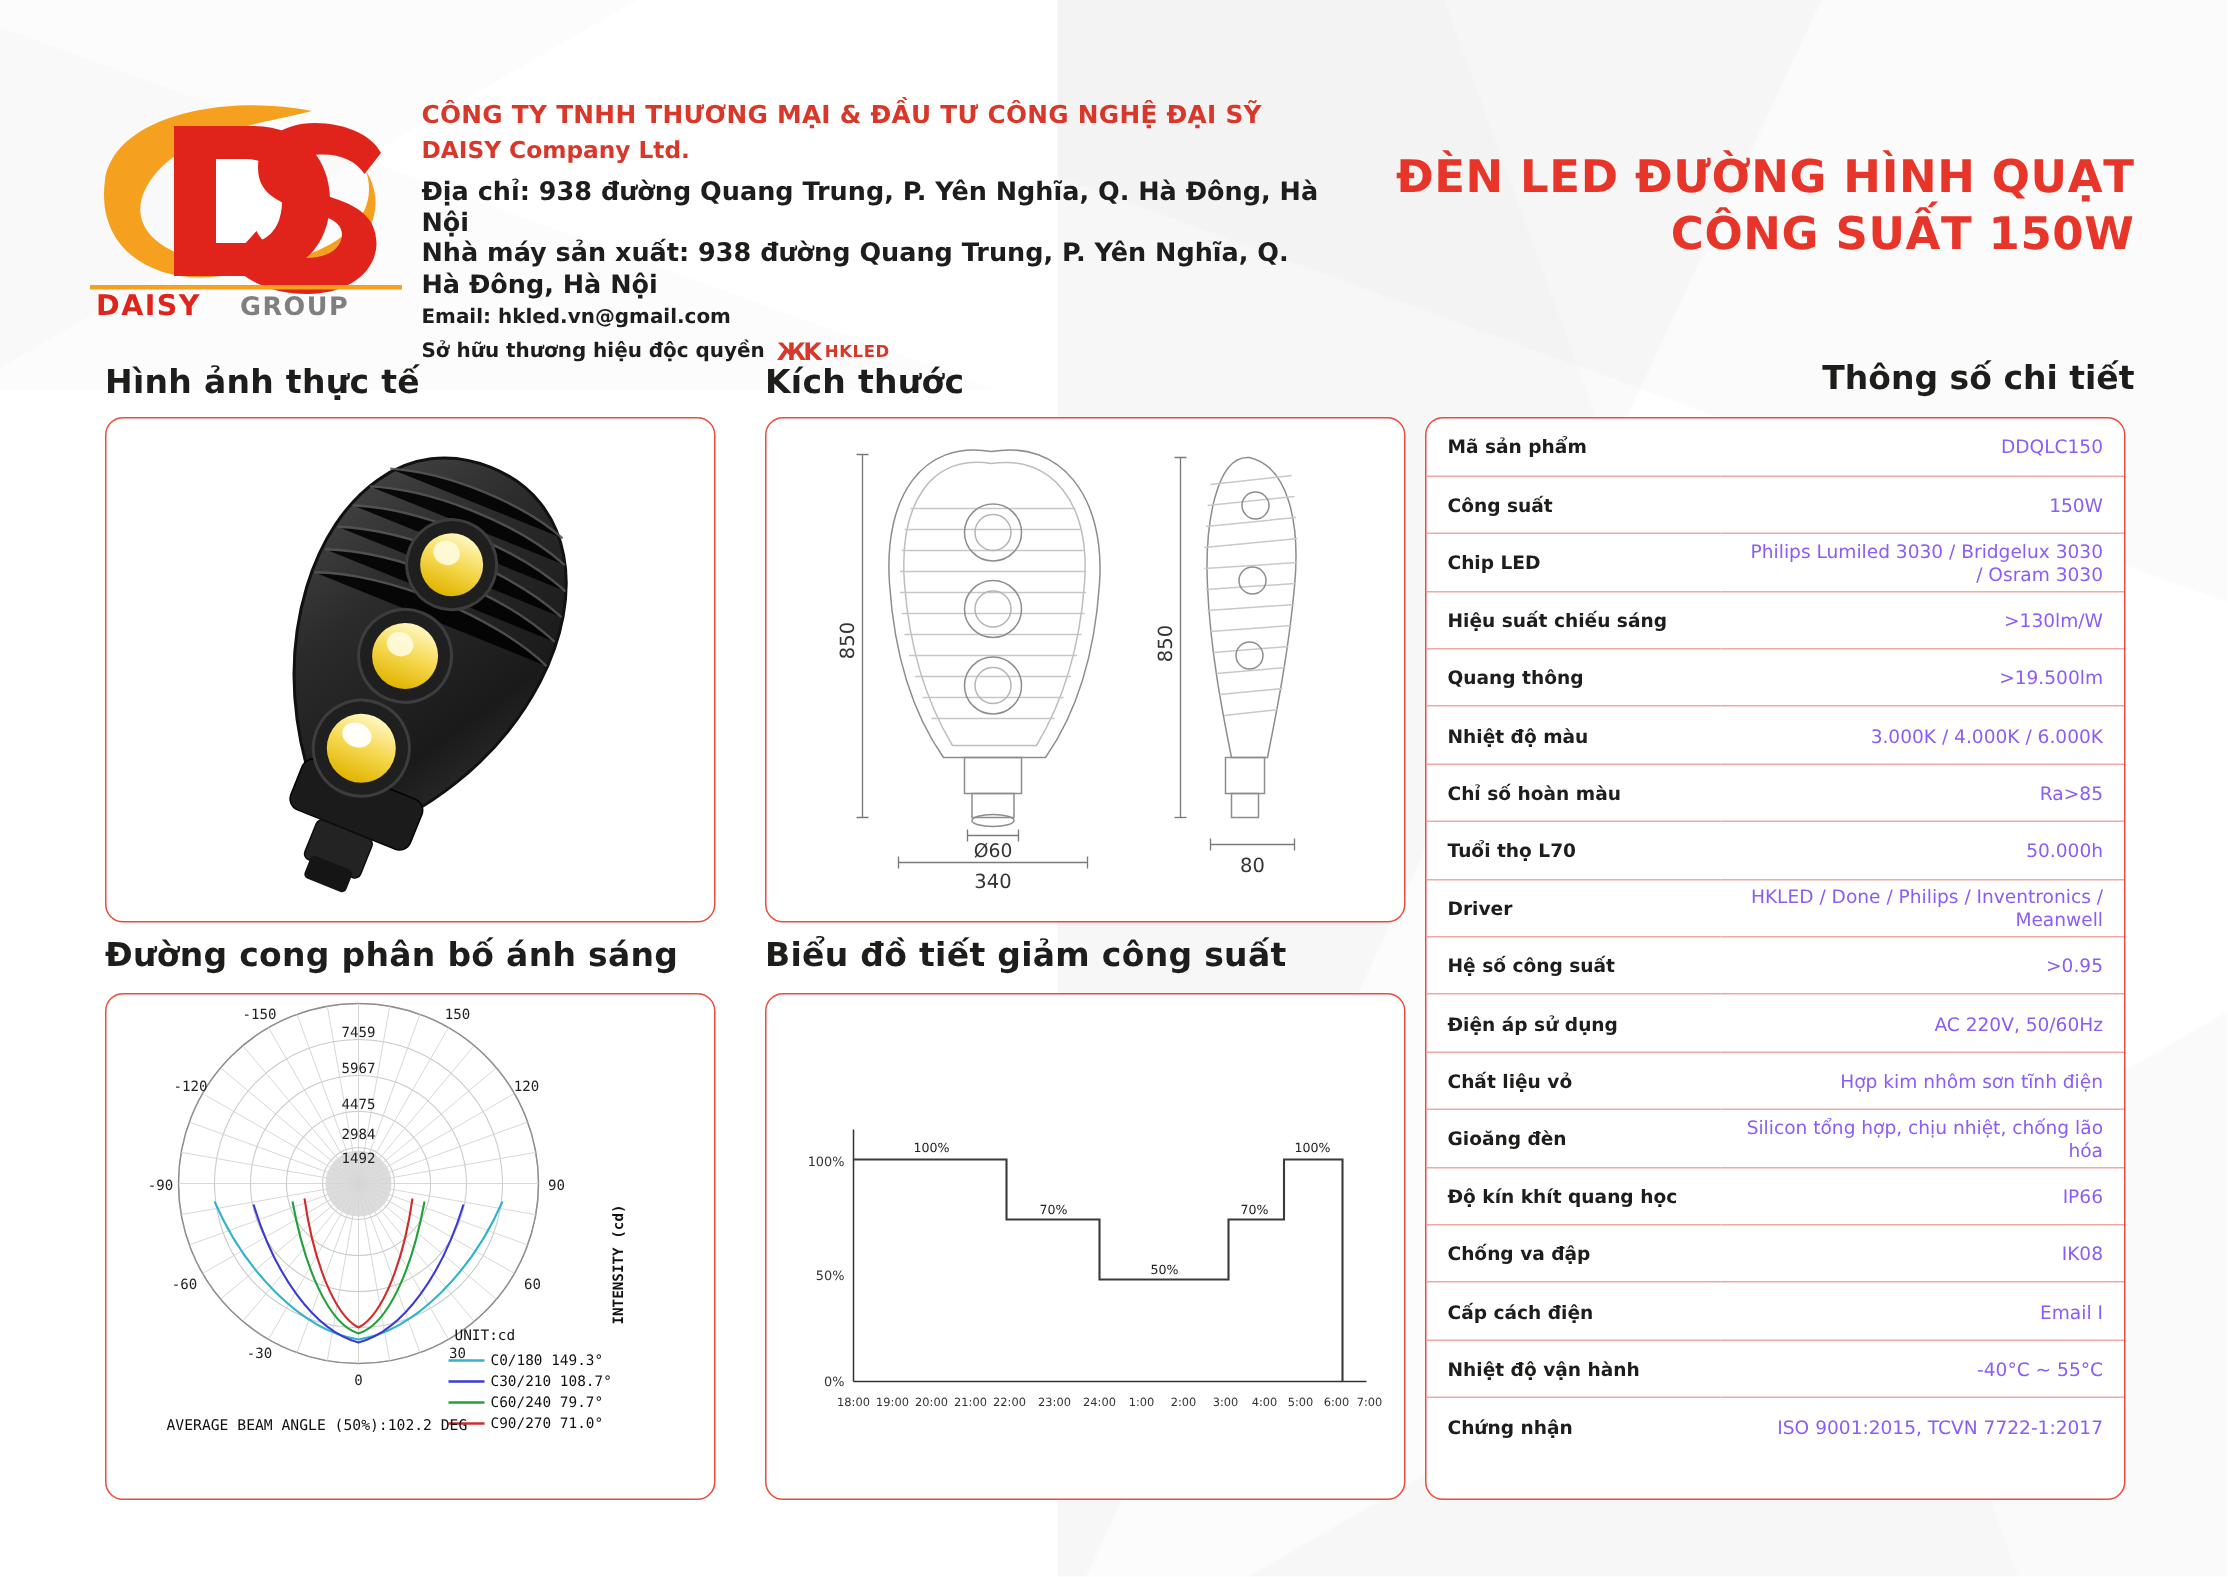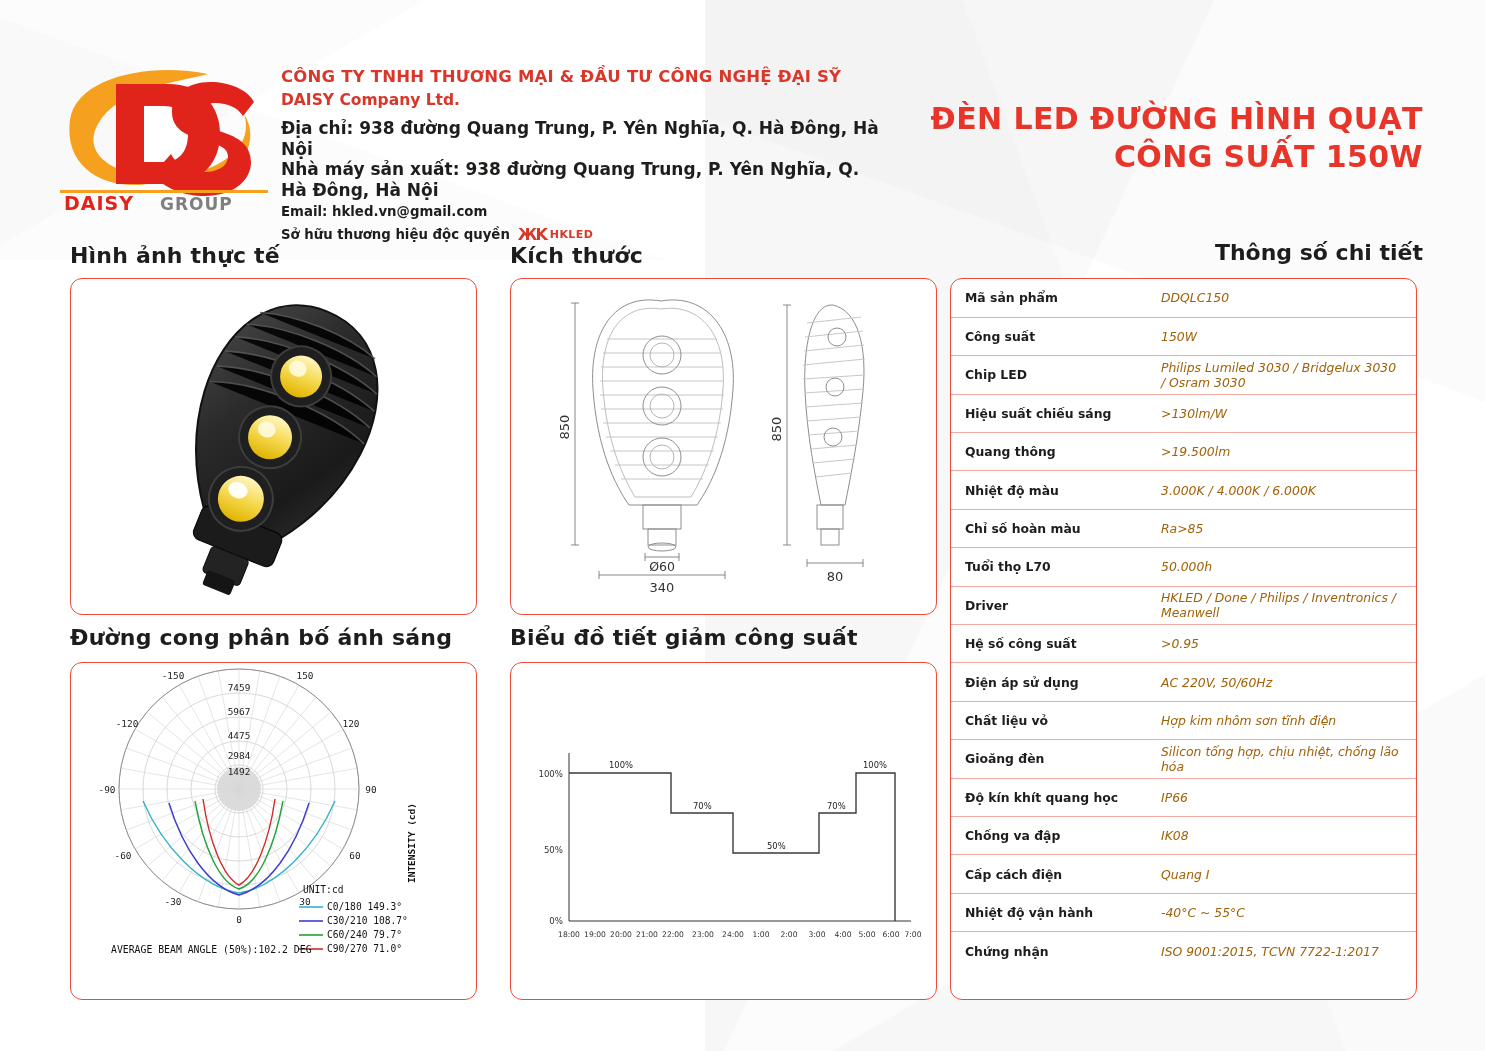--- a/index.html
+++ b/index.html
@@ -78,21 +78,21 @@
   .spec-table{width:100%;border-collapse:collapse;table-layout:fixed;}
   .spec-table tr{height:38.4px;}
   .spec-table td{
     border-bottom:1px solid #f0a9a0;
     font-size:12.4px;
     padding:0 14px;
     vertical-align:middle;
   }
   .spec-table tr:last-child td{border-bottom:none;}
   .spec-table td.k{font-weight:bold;color:#1d1d1b;width:168px;white-space:nowrap;}
-  .spec-table td.v{text-align:left;font-style:italic;color:#a16207;}
+  .spec-table td.v{text-align:right;color:#8b5cf6;}
   .tiny-mono{font-family:"DejaVu Sans Mono","Liberation Mono",monospace;font-size:9.4px;fill:#222;}
 </style>
 </head>
 <body>
 
 <div class="page">
   <div class="bg-texture"></div>
   <div class="bg-texture2"></div>
 
   <div class="header">
@@ -484,21 +484,21 @@
           <tr>
             <td class="k">Độ kín khít quang học</td>
             <td class="v">IP66</td>
           </tr>
           <tr>
             <td class="k">Chống va đập</td>
             <td class="v">IK08</td>
           </tr>
           <tr>
             <td class="k">Cấp cách điện</td>
-            <td class="v">Quang I</td>
+            <td class="v">Email I</td>
           </tr>
           <tr>
             <td class="k">Nhiệt độ vận hành</td>
             <td class="v">-40°C ~ 55°C</td>
           </tr>
           <tr>
             <td class="k">Chứng nhận</td>
             <td class="v">ISO 9001:2015, TCVN 7722-1:2017</td>
           </tr>
         </tbody>

